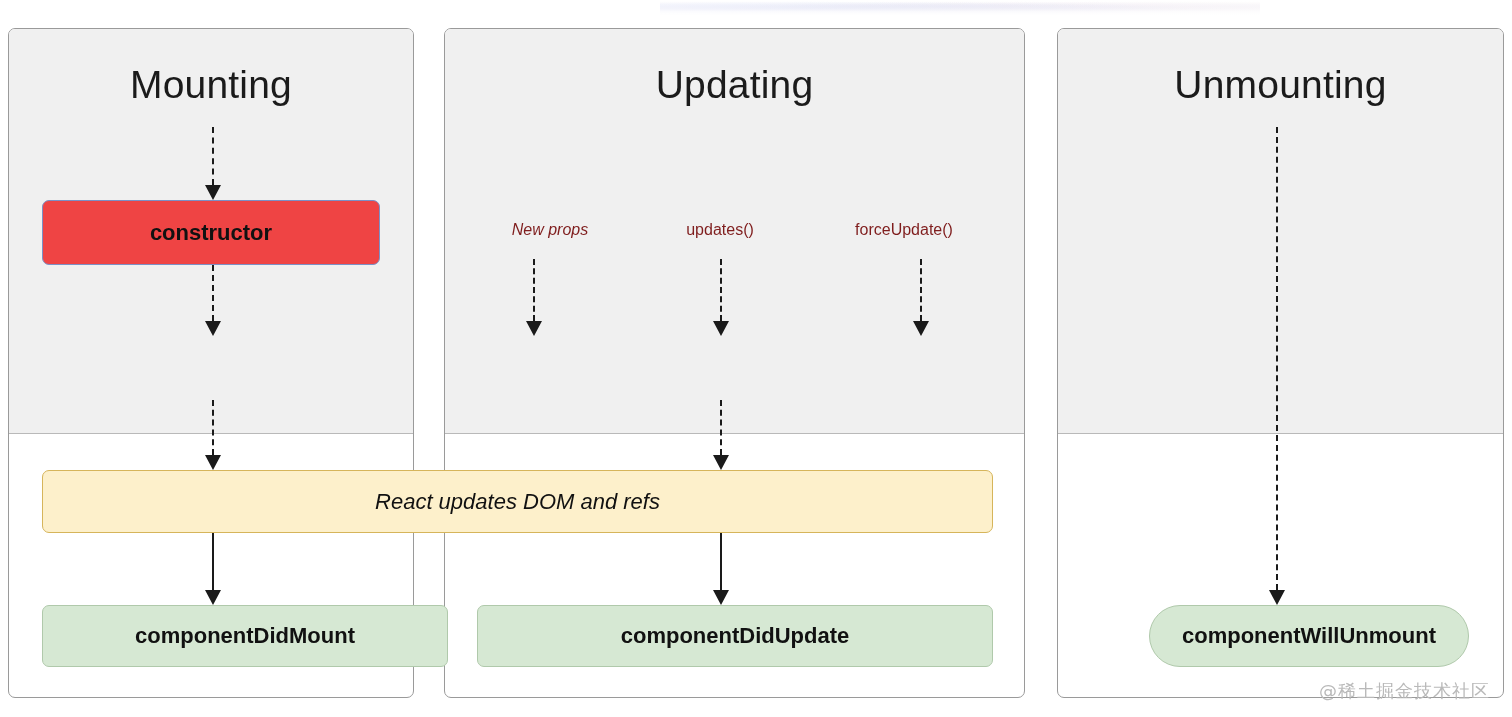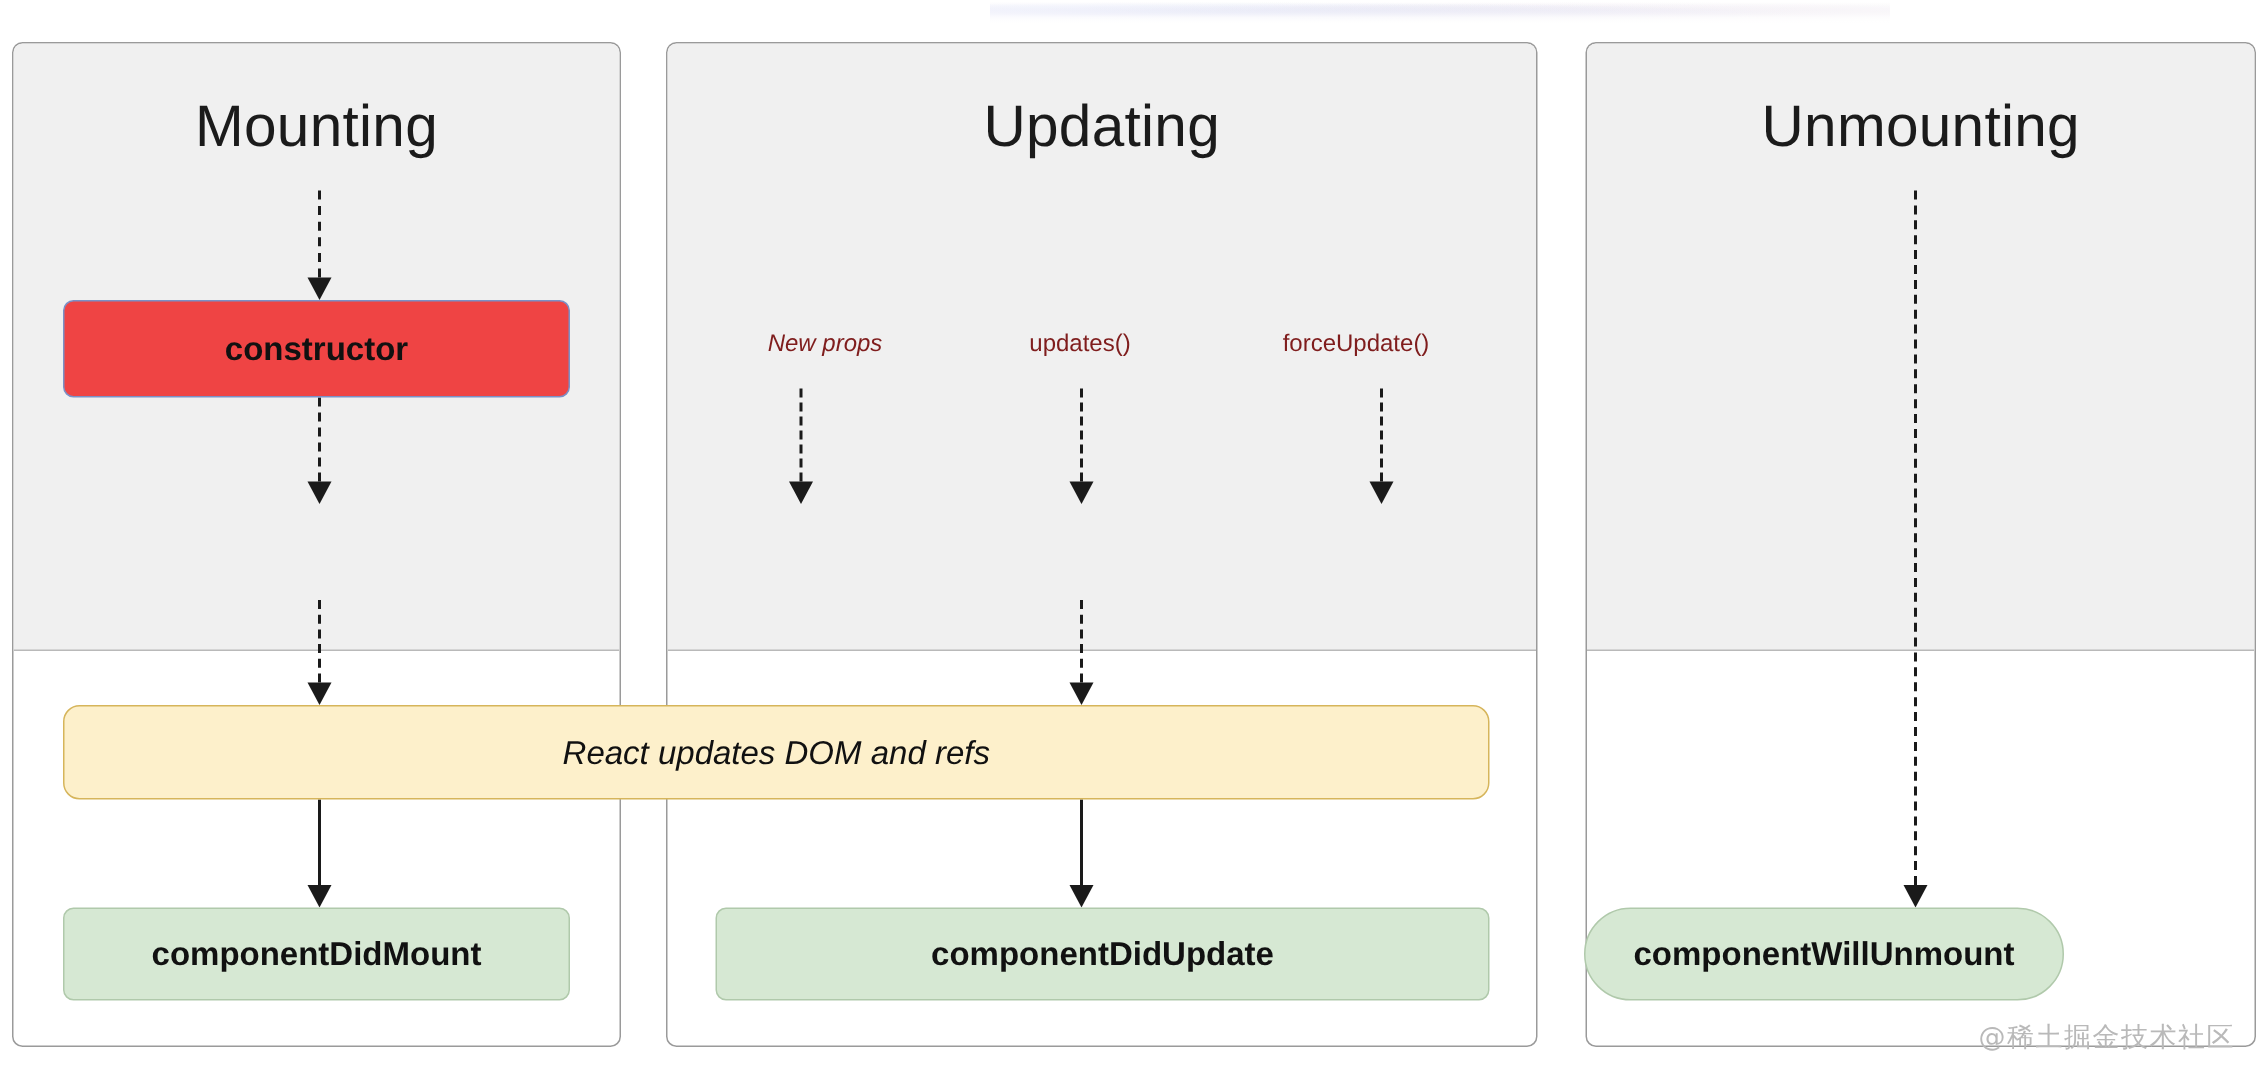--- a/index.html
+++ b/index.html
@@ -84,24 +84,24 @@
     color: #111111;
     text-align: center;
     white-space: nowrap;
   }
   .node.blue  { background: #ef4444; border: 1.6px solid #7b90c6; font-weight: bold; }
   .node.green { background: #d6e8d3; border: 1.6px solid #b0c9ab; font-weight: bold; }
   .node.yellow{ background: #fdf0cb; border: 1.6px solid #d6b55b; font-style: italic; font-weight: normal; }
 
   #node-constructor        { left: 42px;   top: 200px; width: 338px; height: 65px; }
   #node-render             { left: 42px;   top: 336px; width: 951px; height: 64px; }
-  #node-react-updates      { left: 42px;   top: 470px; width: 951px; height: 63px; border-radius: 11px; }
-  #node-componentdidmount  { left: 42px;   top: 605px; width: 338px; height: 62px; }
+  #node-react-updates      { left: 42px;   top: 470px; width: 951px; height: 63px; }
+  #node-componentdidmount  { left: 42px;   top: 605px; width: 406px; height: 62px; }
   #node-componentdidupdate { left: 477px;  top: 605px; width: 516px; height: 62px; }
-  #node-componentwillunmount { left: 1056px; top: 605px; width: 320px; height: 62px; border-radius: 31px; }
+  #node-componentwillunmount { left: 1149px; top: 605px; width: 320px; height: 62px; border-radius: 31px; }
 
   #node-render .node-label { position: relative; left: -459px; }
 
   
   .trigger {
     position: absolute;
     font-size: 16px;
     color: #7f1d1d;
     white-space: nowrap;
     transform: translateX(-50%);

